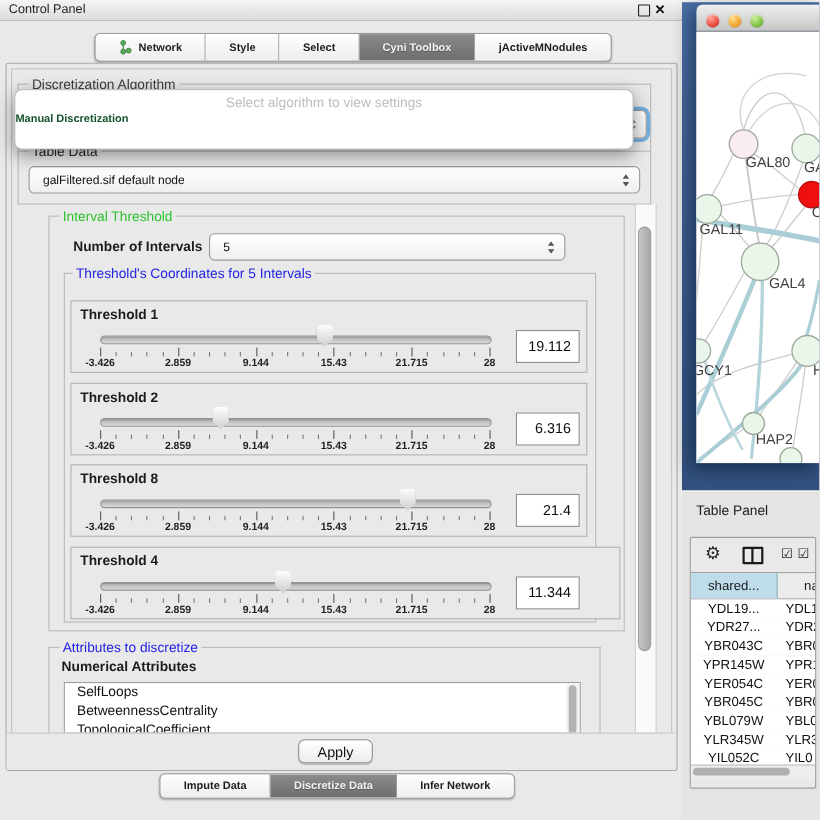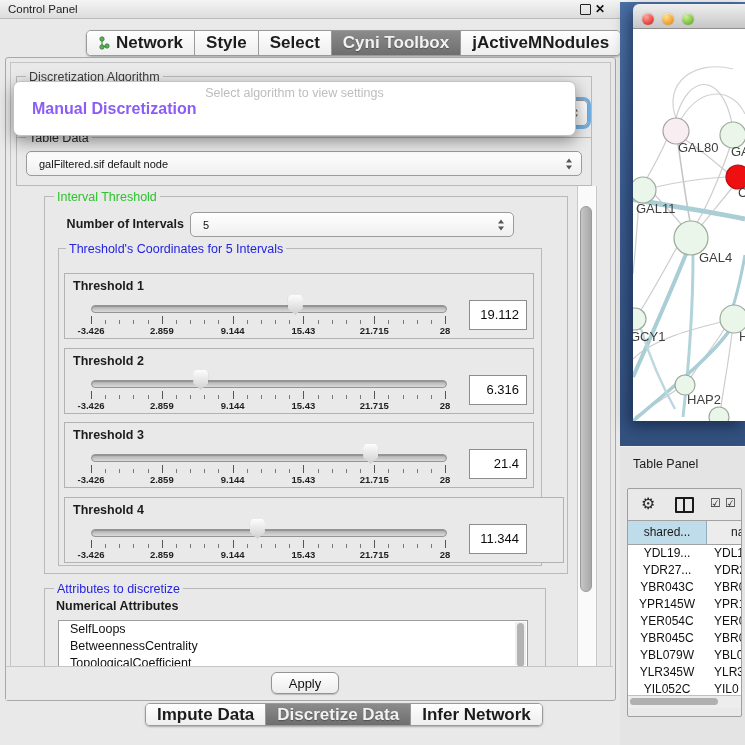--- a/index.html
+++ b/index.html
@@ -9,21 +9,21 @@
   
   .cp-titlebar{position:absolute;left:0;top:0;width:745px;height:18px;
      background:linear-gradient(#f4f4f4,#dddddd);border-bottom:1px solid #bcbcbc}
   .cp-title{position:absolute;left:8px;top:0;font-size:11.5px;line-height:18px;color:#222}
   .float-btn{position:absolute;left:580px;top:4px;width:9px;height:9px;border:1.5px solid #222;border-radius:1px}
   .close-btn{position:absolute;left:595px;top:0;font-size:12px;font-weight:bold;line-height:18px;color:#111}
 
   
   .seg{position:absolute;display:flex;border:1px solid #9a9a9a;border-radius:5px;overflow:hidden;
        box-shadow:0 1px 2px rgba(0,0,0,.28);background:#fff}
-  .seg-item{display:flex;align-items:center;gap:5px;padding:0 11px;font-size:17px;font-weight:bold;
+  .seg-item{display:flex;align-items:center;gap:5px;padding:0 21px;font-size:10px;font-weight:bold;
        color:#1c1c1c;background:linear-gradient(#fefefe,#eeeeee);border-right:1px solid #9a9a9a;white-space:nowrap}
   .seg-item:last-child{border-right:none}
   .seg-item.sel{background:linear-gradient(#8b8b8b,#6e6e6e);color:#f2f2f2;text-shadow:0 1px 1px rgba(0,0,0,.3)}
   #top-tabs{left:86px;top:30px;height:24px}
   #bottom-tabs{left:145px;top:703px;height:21px}
   .net-icon{display:inline-flex;width:13px;height:14px}
 
   
   .outer-pane{position:absolute;left:5px;top:57px;width:609px;height:642px;border:1px solid #a8a8a8;
       border-radius:3px;background:#e9e9e9}
@@ -49,21 +49,21 @@
   .algo-combo{left:26px;top:100px;width:560px;height:24px;z-index:4;
       box-shadow:0 0 0 3px rgba(92,164,224,.85)}
   .td-group{left:16px;top:137px;width:574px;height:47px}
   .td-title{left:26px;top:131px}
   .td-combo{left:26px;top:151px;width:554px;height:23px}
 
   
   .popup{position:absolute;left:13px;top:81px;width:563px;height:55px;background:#fff;
      border:1px solid #c2c2c2;border-radius:7px;box-shadow:0 5px 16px rgba(0,0,0,.42);z-index:40;padding-top:3px;box-sizing:border-box}
   .popup-placeholder{text-align:center;color:#bdbdbd;font-size:12.5px;height:16px;line-height:16px}
-  .popup-opt{font-size:16px;color:#8b5cf6;height:16px;line-height:16px;padding-left:18px;white-space:nowrap}
+  .popup-opt{font-size:10px;color:#14532d;height:16px;line-height:16px;padding-left:0;white-space:nowrap}
   .popup-opt.hl{font-weight:bold}
 
   
   .iv-group{left:44px;top:196px;width:522px;height:376px}
   .iv-title{left:54px;top:190px}
   .noi-label{position:absolute;left:58px;top:213px;width:126px;text-align:right;font-weight:bold;font-size:12.5px;line-height:23px}
   .noi-spinner{left:190px;top:212px;width:322px;height:23px}
   .thresh-group{left:58px;top:248px;width:482px;height:316px}
   .thresh-title{left:66px;top:242px}
 
@@ -303,21 +303,21 @@
             <span style="left: 0%;">-3.426</span>
             <span style="left: 20%;">2.859</span>
             <span style="left: 40%;">9.144</span>
             <span style="left: 60%;">15.43</span>
             <span style="left: 80%;">21.715</span>
             <span style="left: 100%;">28</span>
           </div>
           <div class="value-box">6.316</div>
         </div>
         <div class="thresh-box" style="top: 422px;">
-          <div class="thresh-label">Threshold 3</div>
+          <div class="thresh-label">Threshold 8</div>
           <div class="slider-zone">
             <div class="slider-track"></div>
             <div class="slider-handle" style="left: calc(79% - 7.5px);"></div>
           </div>
           <div class="ticks">
             <b class="major" style="left: 0%;"></b>
             <b style="left: 4%;"></b>
             <b style="left: 8%;"></b>
             <b style="left: 12%;"></b>
             <b style="left: 16%;"></b>

